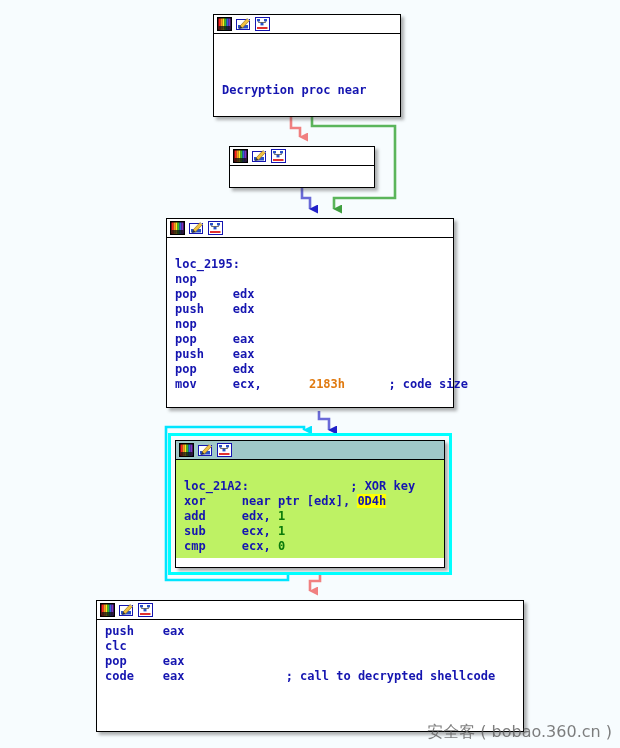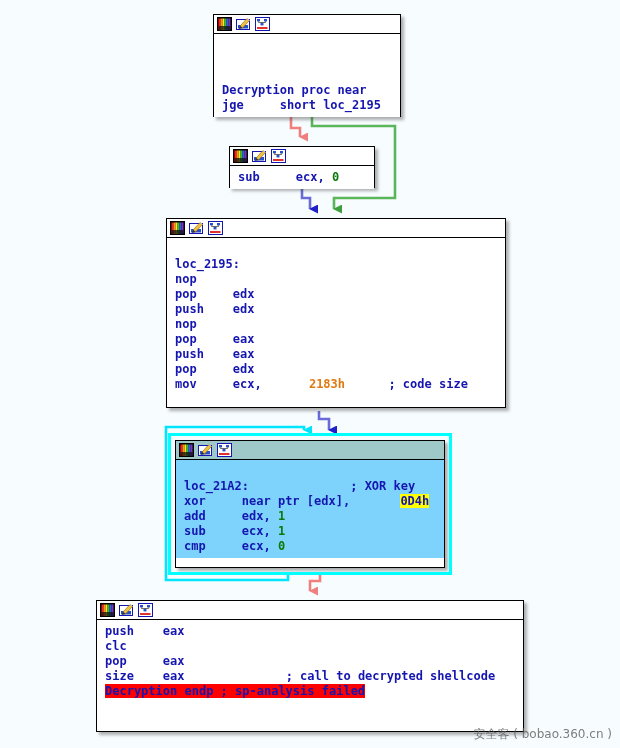--- a/index.html
+++ b/index.html
@@ -63,21 +63,21 @@
     margin-right: 4px;
     display: block;
     flex: 0 0 auto;
   }
 
   .node-body {
     padding: 4px 0 4px 0;
     background: #ffffff;
   }
   .node.selected .node-body {
-    background: #7dd3fc;
+    background: #bef264;
   }
 
   
   .asm-line {
     font-family: "DejaVu Sans Mono", "Liberation Mono", monospace;
     font-size: 12px;
     line-height: 15px;
     white-space: pre;
     color: #1515b0;
     font-weight: bold;
@@ -88,34 +88,33 @@
 
   .t-default { color: #1515b0; }
   .t-label   { color: #1515b0; }
   .t-num     { color: #0a7a0a; }
   .t-numhex  { color: #e07a10; margin-left: 40px; }
   .t-comment { color: #1515b0; }
 
   .hl-yellow {
     background: #ffff00;
     color: #1515b0;
-    margin-left: 43px;
   }
   .hl-red {
     background: #ff0000;
     color: #1515b0;
   }
 
   
   #watermark {
     position: absolute;
     right: 8px;
     bottom: 5px;
     font-family: "DejaVu Sans", "Liberation Sans", sans-serif;
-    font-size: 12px;
+    font-size: 16px;
     color: #5a5a5a;
     opacity: 0.78;
     white-space: nowrap;
     z-index: 20;
   }
 </style>
 </head>
 <body style="background: rgb(247, 252, 254);">
 
 <div id="canvas">
@@ -176,21 +175,20 @@
           <path d="M3.5,4.4 L3.5,5.5 L7,5.5 L7,6" stroke="#303030" stroke-width="0.7" fill="none"></path>
           <path d="M10.5,4.4 L10.5,5.5 L7,5.5" stroke="#303030" stroke-width="0.7" fill="none"></path>
           <rect x="2" y="10" width="10.5" height="2" fill="#e03030"></rect>
         </svg>
       </div>
       <div class="node-body">
         <div class="asm-line blank"><span> </span></div>
         <div class="asm-line blank"><span> </span></div>
         <div class="asm-line blank"><span> </span></div>
         <div class="asm-line"><span class="t-label">Decryption proc near</span></div>
-        <div class="asm-line"><span class="t-default">jge     short loc_2195</span></div>
       </div>
     </div>
     <div class="node" style="left: 229px; top: 146px; width: 146px; height: 42px;">
       <div class="node-titlebar">
         <svg viewBox="0 0 15 14" class="tb-icon">
           <rect x="0" y="0" width="15" height="14" fill="#000"></rect>
           <rect x="1.5" y="1.5" width="2" height="11" fill="#ff2020"></rect>
           <rect x="3.5" y="1.5" width="2" height="11" fill="#ff9020"></rect>
           <rect x="5.5" y="1.5" width="2" height="11" fill="#ffe820"></rect>
           <rect x="7.5" y="1.5" width="2" height="11" fill="#30c030"></rect>
@@ -208,25 +206,22 @@
         <svg viewBox="0 0 15 14" class="tb-icon">
           <rect x="0.5" y="0.5" width="14" height="13" fill="#ffffff" stroke="#1515b0"></rect>
           <rect x="2" y="2" width="3" height="2.4" fill="#2850c8"></rect>
           <rect x="9" y="2" width="3" height="2.4" fill="#2850c8"></rect>
           <rect x="5.5" y="6" width="3" height="2.4" fill="#2850c8"></rect>
           <path d="M3.5,4.4 L3.5,5.5 L7,5.5 L7,6" stroke="#303030" stroke-width="0.7" fill="none"></path>
           <path d="M10.5,4.4 L10.5,5.5 L7,5.5" stroke="#303030" stroke-width="0.7" fill="none"></path>
           <rect x="2" y="10" width="10.5" height="2" fill="#e03030"></rect>
         </svg>
       </div>
-      <div class="node-body">
-        <div class="asm-line"><span class="t-default">sub     ecx, </span><span class="t-num">0</span></div>
-      </div>
-    </div>
-    <div class="node" style="left: 166px; top: 218px; width: 340px; height: 190px;">
+    </div>
+    <div class="node" style="left: 166px; top: 218px; width: 288px; height: 190px;">
       <div class="node-titlebar">
         <svg viewBox="0 0 15 14" class="tb-icon">
           <rect x="0" y="0" width="15" height="14" fill="#000"></rect>
           <rect x="1.5" y="1.5" width="2" height="11" fill="#ff2020"></rect>
           <rect x="3.5" y="1.5" width="2" height="11" fill="#ff9020"></rect>
           <rect x="5.5" y="1.5" width="2" height="11" fill="#ffe820"></rect>
           <rect x="7.5" y="1.5" width="2" height="11" fill="#30c030"></rect>
           <rect x="9.5" y="1.5" width="2" height="11" fill="#3060e0"></rect>
           <rect x="11.5" y="1.5" width="2" height="11" fill="#8030c0"></rect>
           <rect x="1.5" y="9" width="12" height="3.5" fill="#101010" opacity="0.75"></rect>
@@ -325,20 +320,19 @@
           <rect x="5.5" y="6" width="3" height="2.4" fill="#2850c8"></rect>
           <path d="M3.5,4.4 L3.5,5.5 L7,5.5 L7,6" stroke="#303030" stroke-width="0.7" fill="none"></path>
           <path d="M10.5,4.4 L10.5,5.5 L7,5.5" stroke="#303030" stroke-width="0.7" fill="none"></path>
           <rect x="2" y="10" width="10.5" height="2" fill="#e03030"></rect>
         </svg>
       </div>
       <div class="node-body">
         <div class="asm-line"><span class="t-default">push    eax</span></div>
         <div class="asm-line"><span class="t-default">clc</span></div>
         <div class="asm-line"><span class="t-default">pop     eax</span></div>
-        <div class="asm-line"><span class="t-default">size    eax</span><span class="t-comment">              ; call to decrypted shellcode</span></div>
-        <div class="asm-line"><span class="hl-red">Decryption endp ; sp-analysis failed</span></div>
+        <div class="asm-line"><span class="t-default">code    eax</span><span class="t-comment">              ; call to decrypted shellcode</span></div>
         <div class="asm-line blank"><span> </span></div>
       </div>
     </div>
   </div>
 
 <div id="watermark">安全客 ( bobao.360.cn )</div>
 
 </body></html>

